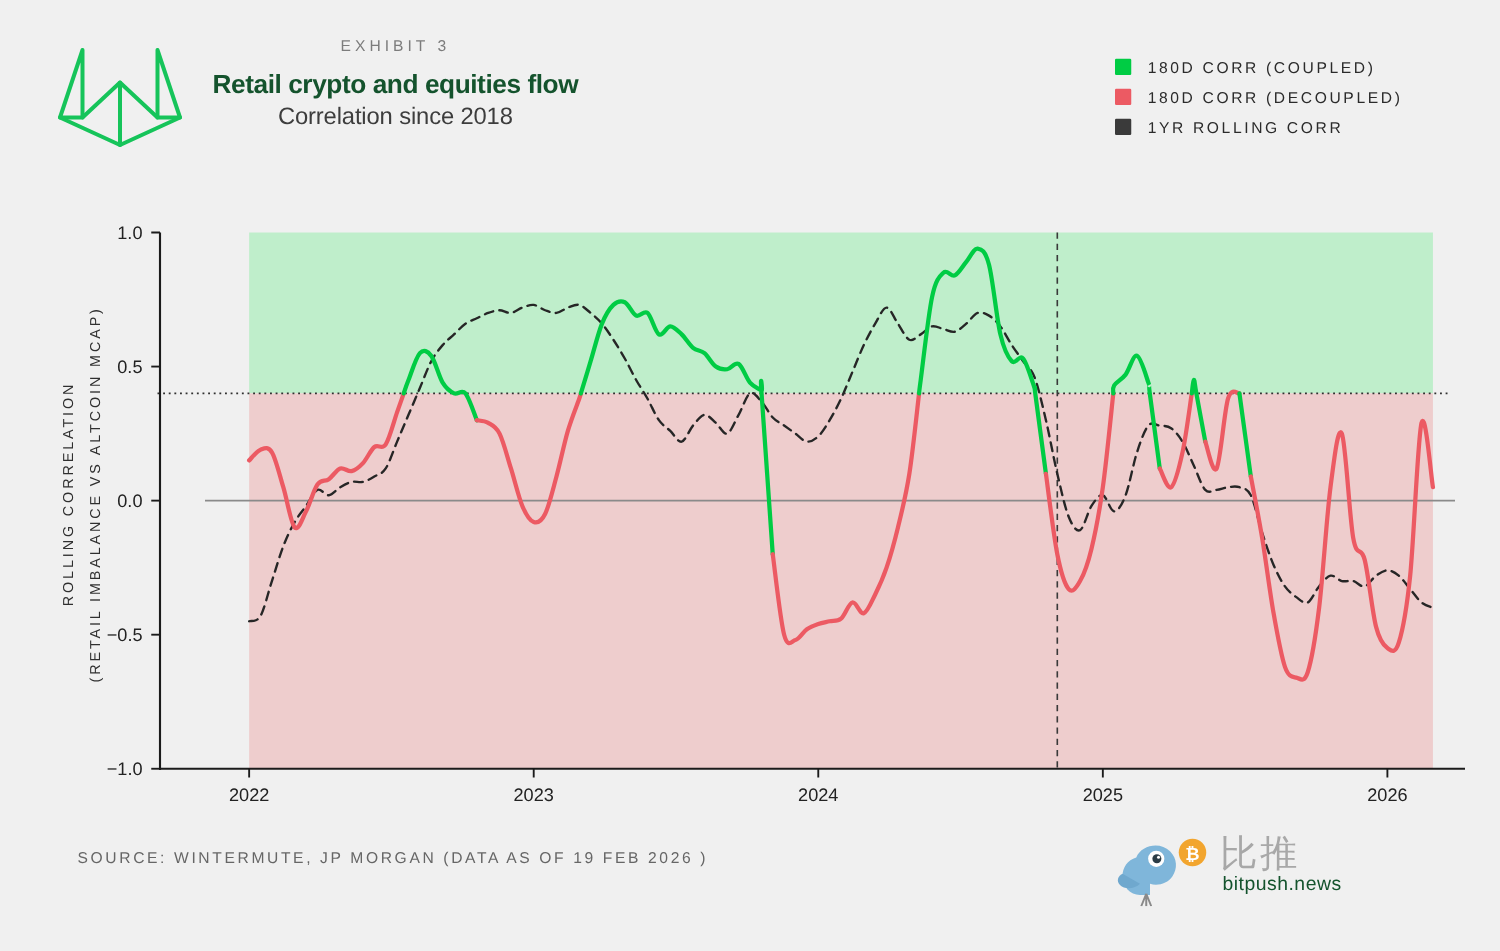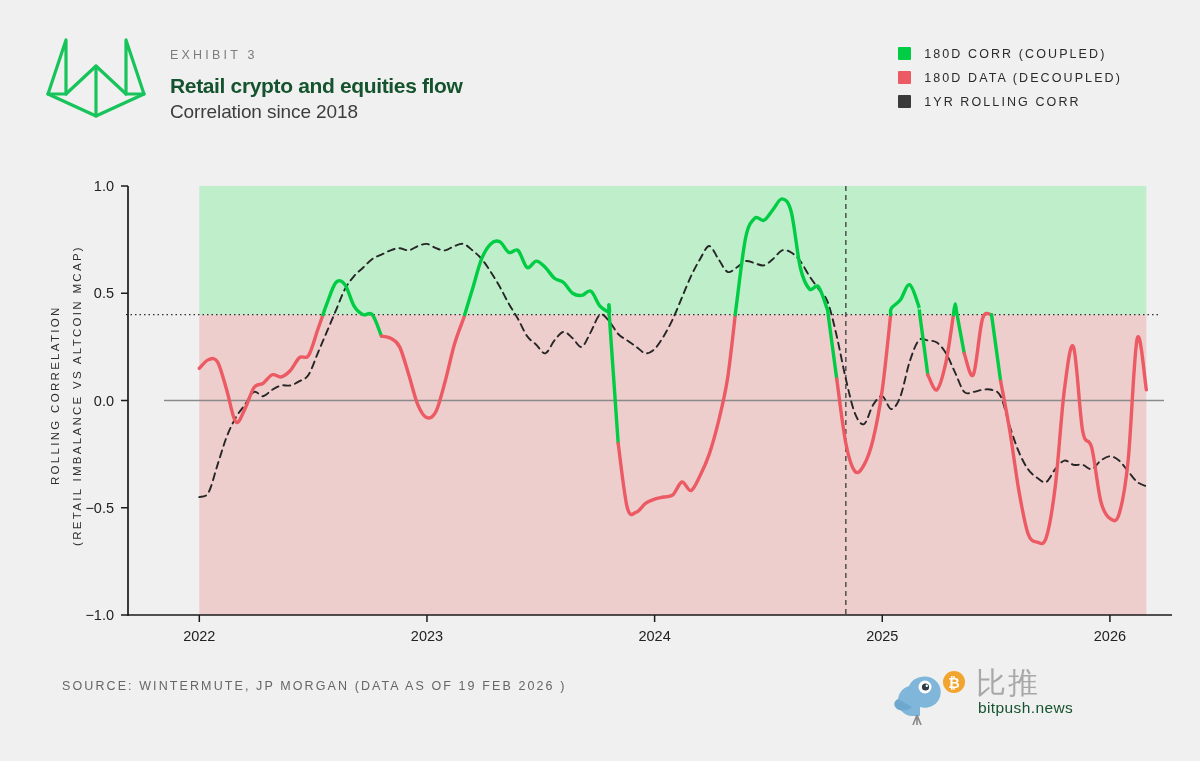--- a/index.html
+++ b/index.html
@@ -12,21 +12,21 @@
     overflow:hidden;
     position:relative;
   }
   .page { position:relative; width:1200px; height:761px; }
 
   
   .header { position:absolute; left:0; top:0; width:1200px; height:150px; }
   .logo-wrap { position:absolute; left:42px; top:30px; width:108px; height:92px; }
   .logo-wrap svg { display:block; }
 
-  .title-block { position:absolute; left:170px; top:48px; }
+  .title-block { position:absolute; left:170px; top:30px;text-align:center; }
   .exhibit-label {
     font-size:12.5px; letter-spacing:3.2px; color:#7c7c7c;
     font-weight:500; margin:0 0 12px 0; text-transform:uppercase;
   }
   .main-title {
     font-size:21px; font-weight:700; color:#14532d;
     letter-spacing:-0.35px; margin:0 0 3px 0; line-height:1.12;
   }
   .sub-title {
     font-size:19px; font-weight:400; color:#3d3d3d;
@@ -101,21 +101,21 @@
       <div class="sub-title">Correlation since 2018</div>
     </div>
 
     <div class="legend">
       <div class="legend-row">
         <span class="legend-swatch" style="background:#00CC44"></span>
         <span class="legend-text">180D CORR (COUPLED)</span>
       </div>
       <div class="legend-row">
         <span class="legend-swatch" style="background:#EC5A63"></span>
-        <span class="legend-text">180D DATA (DECOUPLED)</span>
+        <span class="legend-text">180D CORR (DECOUPLED)</span>
       </div>
       <div class="legend-row">
         <span class="legend-swatch" style="background:#3A3A3A"></span>
         <span class="legend-text">1YR ROLLING CORR</span>
       </div>
     </div>
   </div>
 
   <div class="ylabel-wrap">
     <div class="ylabel-line ylabel-1">ROLLING CORRELATION</div>

